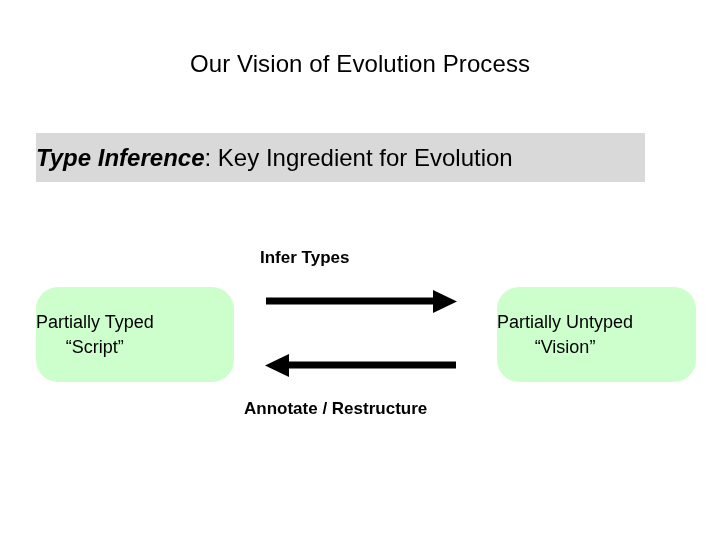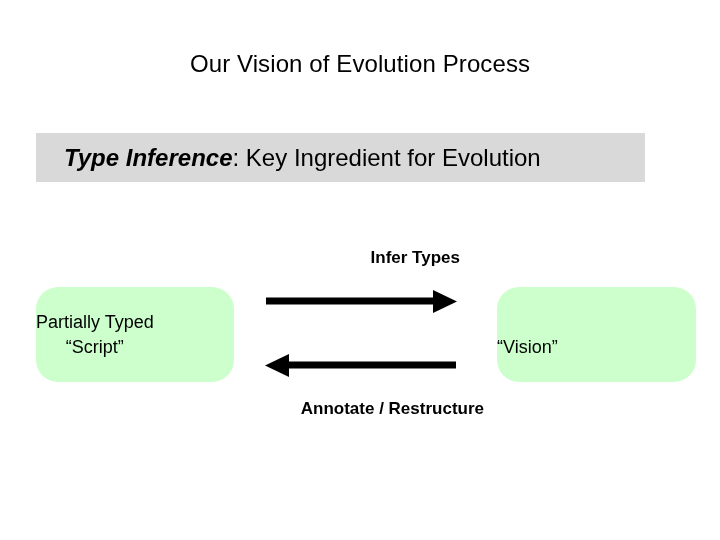--- a/index.html
+++ b/index.html
@@ -43,21 +43,21 @@
     top: 133px;
     width: 609px;
     height: 49px;
     background: #d9d9d9;
     display: flex;
     align-items: center;
   }
   .banner-text {
     font-size: 24px;
     line-height: 28px;
-    padding-left: 28px;
+    padding-left: 0;
     white-space: nowrap;
     color: #000000;
   }
   .banner-text .em {
     font-weight: bold;
     font-style: italic;
   }
 
   
   .greenbox {
@@ -83,21 +83,21 @@
   #box-right {
     left: 497px;
     top: 287px;
     width: 199px;
     height: 95px;
   }
 
   
   .arrow-label {
     position: absolute;
-    text-align: right;
+    text-align: left;
     font-size: 17px;
     font-weight: bold;
     line-height: 22px;
     color: #000000;
     white-space: nowrap;
   }
   #label-top {
     left: 260px;
     top: 247px;
     width: 200px;
@@ -140,21 +140,21 @@
 
   <div class="greenbox" id="box-left">
     <div class="gb-text">
       <span>Partially Typed</span><br>
       <span>“Script”</span>
     </div>
   </div>
 
   <div class="greenbox" id="box-right">
     <div class="gb-text">
-      <br>
+      <span>Partially Untyped</span><br>
       <span>“Vision”</span>
     </div>
   </div>
 
   <div class="arrow-label" id="label-top">Infer Types</div>
 
   <div class="arrow-svg" id="arrow-right-wrap">
     <svg width="206" height="32" viewBox="0 0 206 32" xmlns="http://www.w3.org/2000/svg">
       <line x1="8" y1="15" x2="183" y2="15" stroke="#000000" stroke-width="7"></line>
       <polygon points="175,4 199,15.5 175,27" fill="#000000"></polygon>

